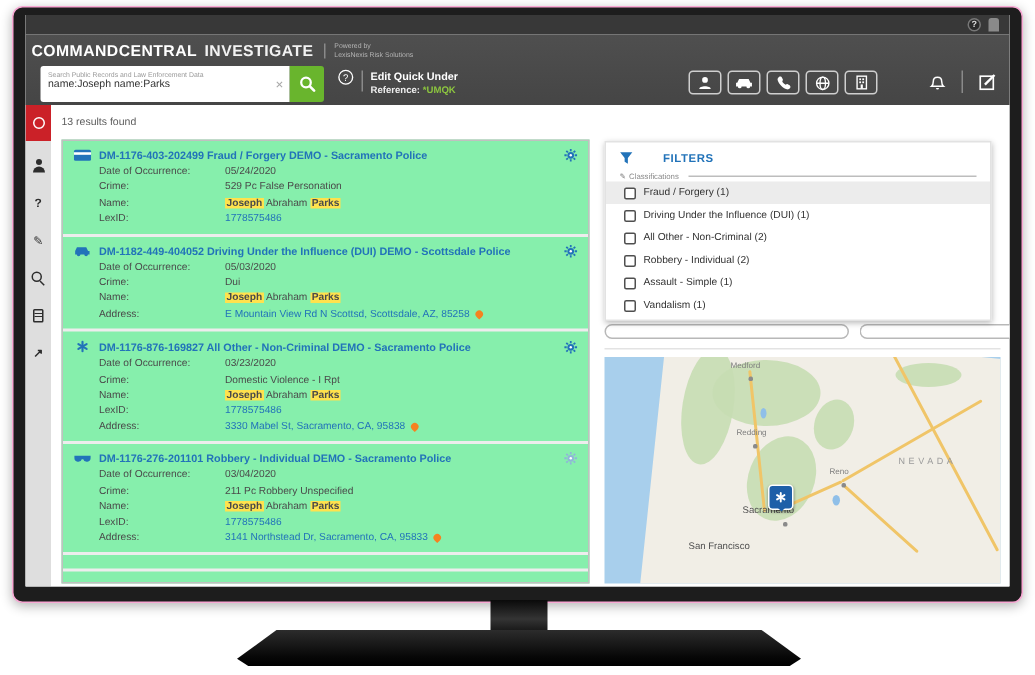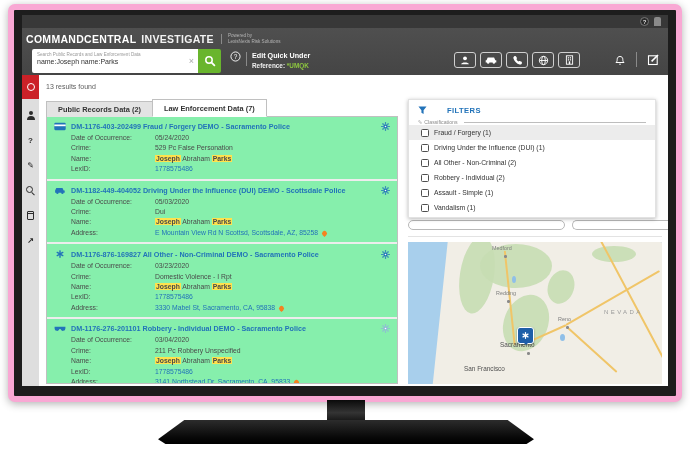--- a/index.html
+++ b/index.html
@@ -1,20 +1,20 @@
 <!DOCTYPE html>
 <html><head>
 <meta charset="utf-8">
 <style>
   html,body{margin:0;padding:0;}
   body{width:690px;height:450px;background:#fff;font-family:"Liberation Sans",sans-serif;position:relative;overflow:hidden;}
 
   
   .monitor{position:absolute;left:8px;top:4px;width:674px;height:398px;background:#1d1d1d;
-    border:6px solid #f9a8d4;border-radius:7px;padding:5px 8px 10px 8px;box-sizing:border-box;
+    border:1px solid #f9a8d4;border-radius:7px;padding:5px 8px 10px 8px;box-sizing:border-box;
     box-shadow:0 2px 8px rgba(0,0,0,.30);}
   .screen{position:relative;width:100%;height:100%;background:#ffffff;overflow:hidden;}
   .stand-neck{position:absolute;left:327px;top:400px;width:38px;height:23px;
     background:linear-gradient(180deg,#0a0a0a,#343434 55%,#101010);}
   .stand-base{position:absolute;left:158px;top:420px;width:376px;height:24px;
     background:linear-gradient(180deg,#2c2c2c,#070707 75%,#000);
     clip-path:polygon(7% 0,93% 0,100% 80%,98% 100%,2% 100%,0 80%);border-radius:5px;
     box-shadow:0 3px 5px rgba(0,0,0,.18);}
 
   
@@ -233,24 +233,20 @@
             <span style="font-weight:bold;font-size:8px;">↗</span>
           </div>
         </div>
 
       <div class="main">
         <div class="results-count">13 results found</div>
 
         <div class="content-cols">
 
           <div class="results-col">
-            <div class="tabs">
-              <div class="tab inactive">Public Records Data (2)</div>
-              <div class="tab active">Law Enforcement Data (7)</div>
-            </div>
             <div class="results-panel" id="entries">
                 <div class="entry">
                   <div class="entry-head">
                     <span class="type-icon">
                       <svg width="12" height="9" viewBox="0 0 12 9">
                         <rect x="0.3" y="0.8" width="11.4" height="7.4" rx="1.1" fill="#2273b9"></rect>
                         <rect x="0.3" y="2.5" width="11.4" height="1.7" fill="#fff"></rect>
                       </svg>
                     </span>
                     <span class="entry-title">DM-1176-403-202499 Fraud / Forgery DEMO - Sacramento Police</span>

